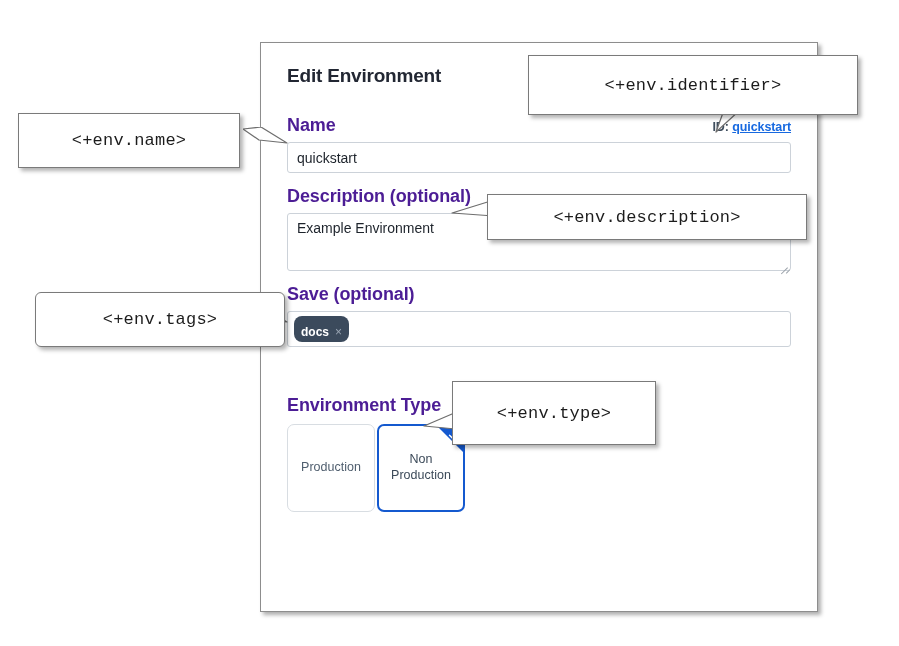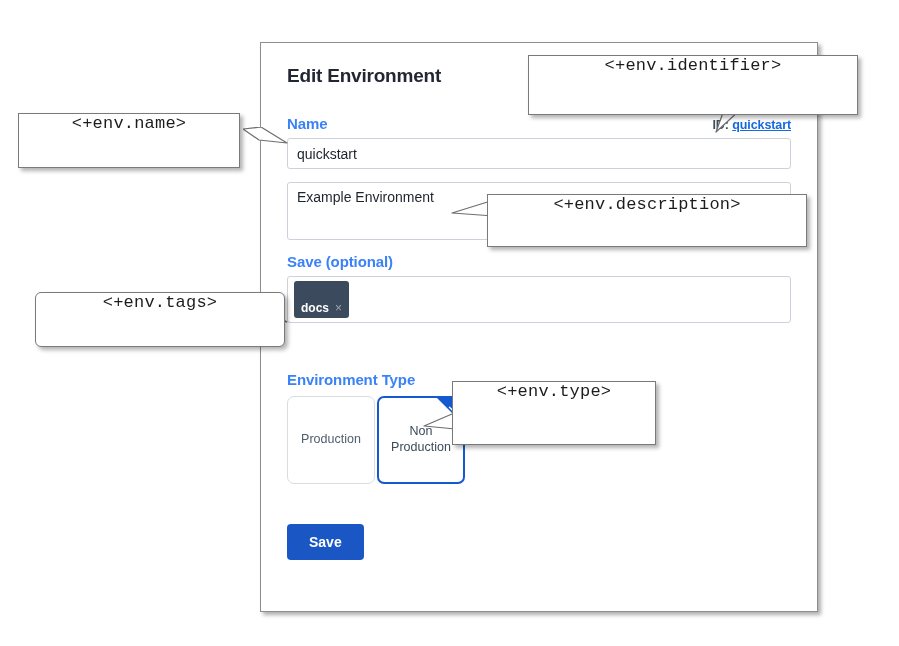--- a/index.html
+++ b/index.html
@@ -46,23 +46,23 @@
   }
 
   
   .field-row {
     display: flex;
     align-items: baseline;
     justify-content: space-between;
   }
 
   .field-label {
-    font-size: 15px;
-    font-weight: bold;
-    color: #3b82f6;
+    font-size: 18px;
+    font-weight: bold;
+    color: #4c1d95;
     margin-bottom: 6px;
     display: block;
     letter-spacing: -0.1px;
   }
 
   .id-line {
     font-size: 12.5px;
     font-weight: bold;
     color: #3f4e5e;
     letter-spacing: -0.1px;
@@ -138,24 +138,24 @@
     display: flex;
     align-items: center;
     gap: 5px;
   }
   .chip {
     display: inline-flex;
     align-items: center;
     gap: 6px;
     background: #3b4a5c;
     color: #ffffff;
-    border-radius: 3px;
+    border-radius: 8px;
     font-size: 12px;
     font-weight: bold;
-    padding: 21px 7px 4px 7px;
+    padding: 10px 7px 4px 7px;
     line-height: 1;
   }
   .chip-x {
     color: #9aa6b4;
     font-size: 12px;
     font-weight: normal;
     cursor: pointer;
   }
 
   
@@ -230,32 +230,33 @@
   
   .callout {
     position: absolute;
     background: #ffffff;
     border: 1px solid #7a7a7a;
     box-shadow: 3px 3px 4px rgba(0,0,0,0.30);
     font-family: "Liberation Mono", monospace;
     font-size: 17px;
     color: #1c1c1c;
     display: flex;
+    align-items: center;
     justify-content: center;
     box-sizing: border-box;
     letter-spacing: 0.2px;
   }
 
   .tail { position: absolute; }
   .tail svg { display: block; }
 
   #callout-name       { left: 18px;  top: 113px; width: 222px; height: 55px; }
   #callout-tags       { left: 35px;  top: 292px; width: 250px; height: 55px; border-radius: 6px; }
   #callout-identifier { left: 528px; top: 55px;  width: 330px; height: 60px; }
-  #callout-description{ left: 487px; top: 194px; width: 320px; height: 53px; }
+  #callout-description{ left: 487px; top: 194px; width: 320px; height: 46px; }
   #callout-type       { left: 452px; top: 381px; width: 204px; height: 64px; }
 </style>
 </head>
 <body>
 
 <div class="panel">
   <div class="panel-inner">
 
     <h1 class="panel-title">Edit Environment</h1>
 
@@ -265,20 +266,21 @@
       <div class="id-line">
         <span>ID:</span>
         <a class="id-link" href="#">quickstart</a>
       </div>
     </div>
     <div class="field-block">
       <input class="text-input" type="text" value="quickstart" style="">
     </div>
 
     
+    <label class="field-label">Description (optional)</label>
     <div class="field-block textarea-wrap">
       <textarea class="text-area" style="">Example Environment</textarea>
       <span class="resize-grip">
           <i></i>
           <i></i>
         </span>
     </div>
 
     
     <label class="field-label">Save (optional)</label>
@@ -302,21 +304,20 @@
         <span class="card-badge">
           <svg width="12" height="12" viewBox="0 0 12 12">
             <path d="M1.5 6.2 L4.3 9 L10.5 2.3" stroke="#ffffff" stroke-width="1.4" fill="none" stroke-linecap="round" stroke-linejoin="round"></path>
           </svg>
         </span>
       </div>
 
     </div>
 
     
-    <button class="save-btn">Save</button>
 
   </div>
 </div>
 
 <div class="tail" style="left:243px; top:127px;">
   <svg width="46" height="28" viewBox="0 0 46 28">
     <path d="M0 2 L18 0 L44 16 L16 13 Z" fill="#ffffff" stroke="#6e6e6e" stroke-width="1.2" stroke-linejoin="round"></path>
   </svg>
 </div>
 <div class="callout" id="callout-name">

